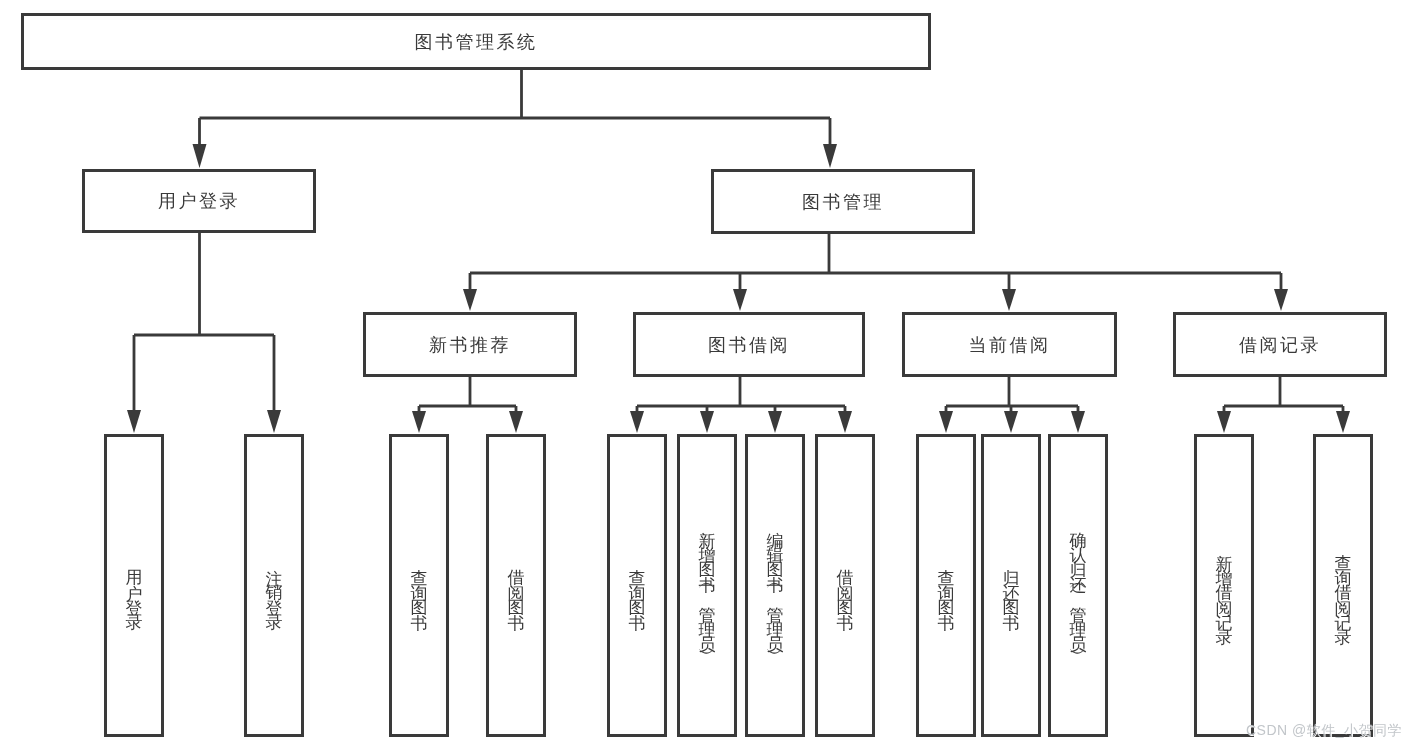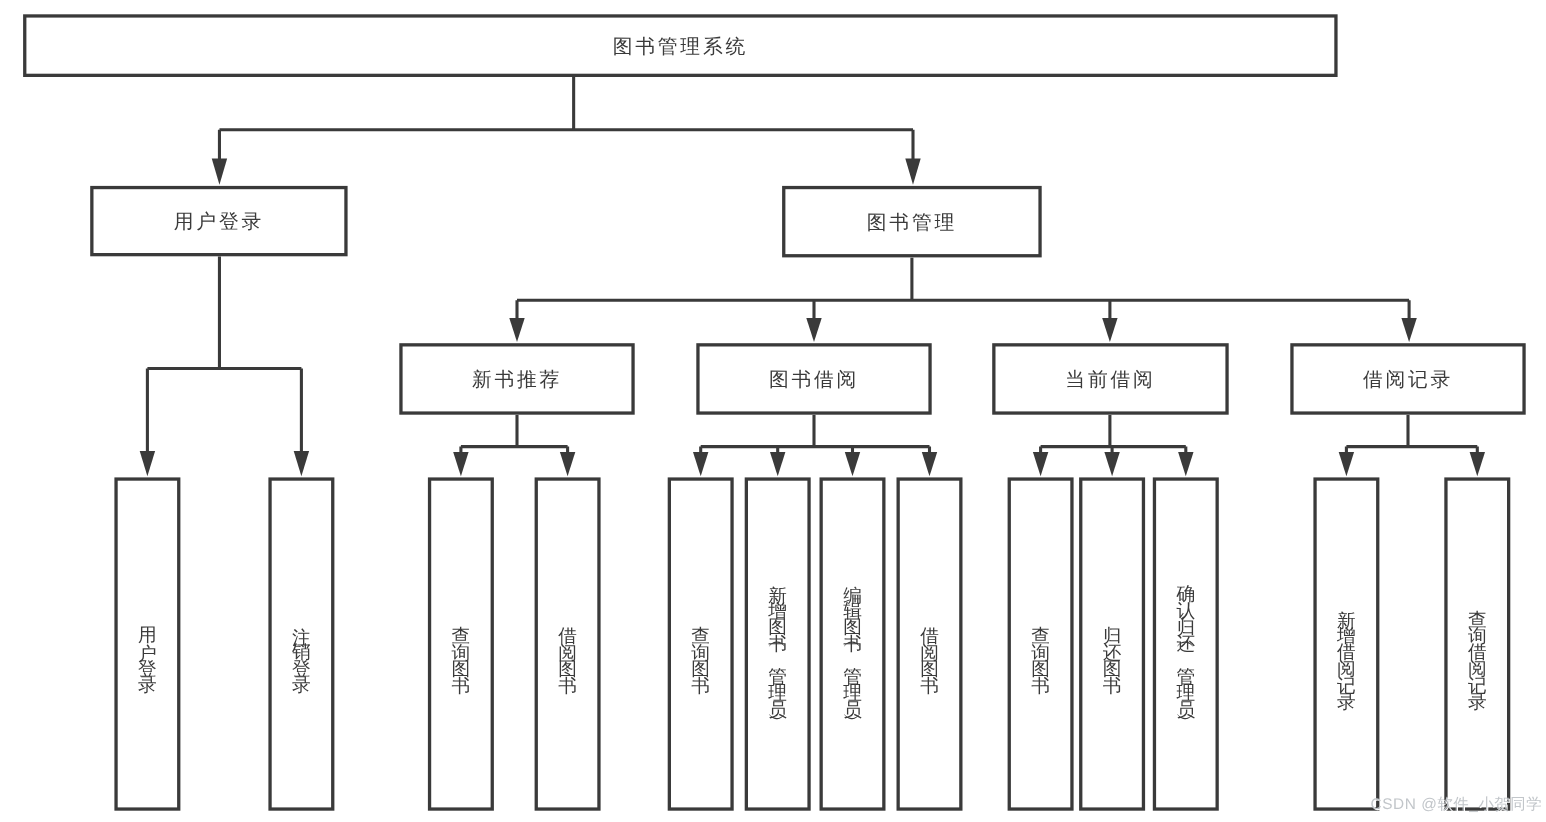--- a/index.html
+++ b/index.html
@@ -95,35 +95,35 @@
       <polygon points="1071,411 1085,411 1078,433"></polygon>
     </g>
 
     <g>
       <path d="M1280,377 V406 M1224,406 H1343 M1224,406 V414 M1343,406 V414"></path>
       <polygon points="1217,411 1231,411 1224,433"></polygon>
       <polygon points="1336,411 1350,411 1343,433"></polygon>
     </g>
   </svg>
 
-  <div class="box" style="left:21px;top:13px;width:1195px;height:57px;">
+  <div class="box" style="left:21px;top:13px;width:910px;height:57px;">
     <span class="h-label">图书管理系统</span>
   </div>
 
   <div class="box" style="left:82px;top:169px;width:234px;height:64px;">
     <span class="h-label">用户登录</span>
   </div>
-  <div class="box" style="left:711px;top:169px;width:236px;height:65px;">
+  <div class="box" style="left:711px;top:169px;width:264px;height:65px;">
     <span class="h-label">图书管理</span>
   </div>
 
   <div class="box" style="left:363px;top:312px;width:214px;height:65px;text-align:center;">
     <span class="h-label">新书推荐</span>
   </div>
-  <div class="box" style="left:633px;top:312px;width:214px;height:65px;">
+  <div class="box" style="left:633px;top:312px;width:232px;height:65px;">
     <span class="h-label">图书借阅</span>
   </div>
   <div class="box" style="left:1173px;top:312px;width:214px;height:65px;">
     <span class="h-label">借阅记录</span>
   </div>
   <div class="box" style="left:902px;top:312px;width:215px;height:65px;">
     <span class="h-label">当前借阅</span>
   </div>
 
   <div class="box" style="left:104px;top:434px;width:60px;height:303px;">

